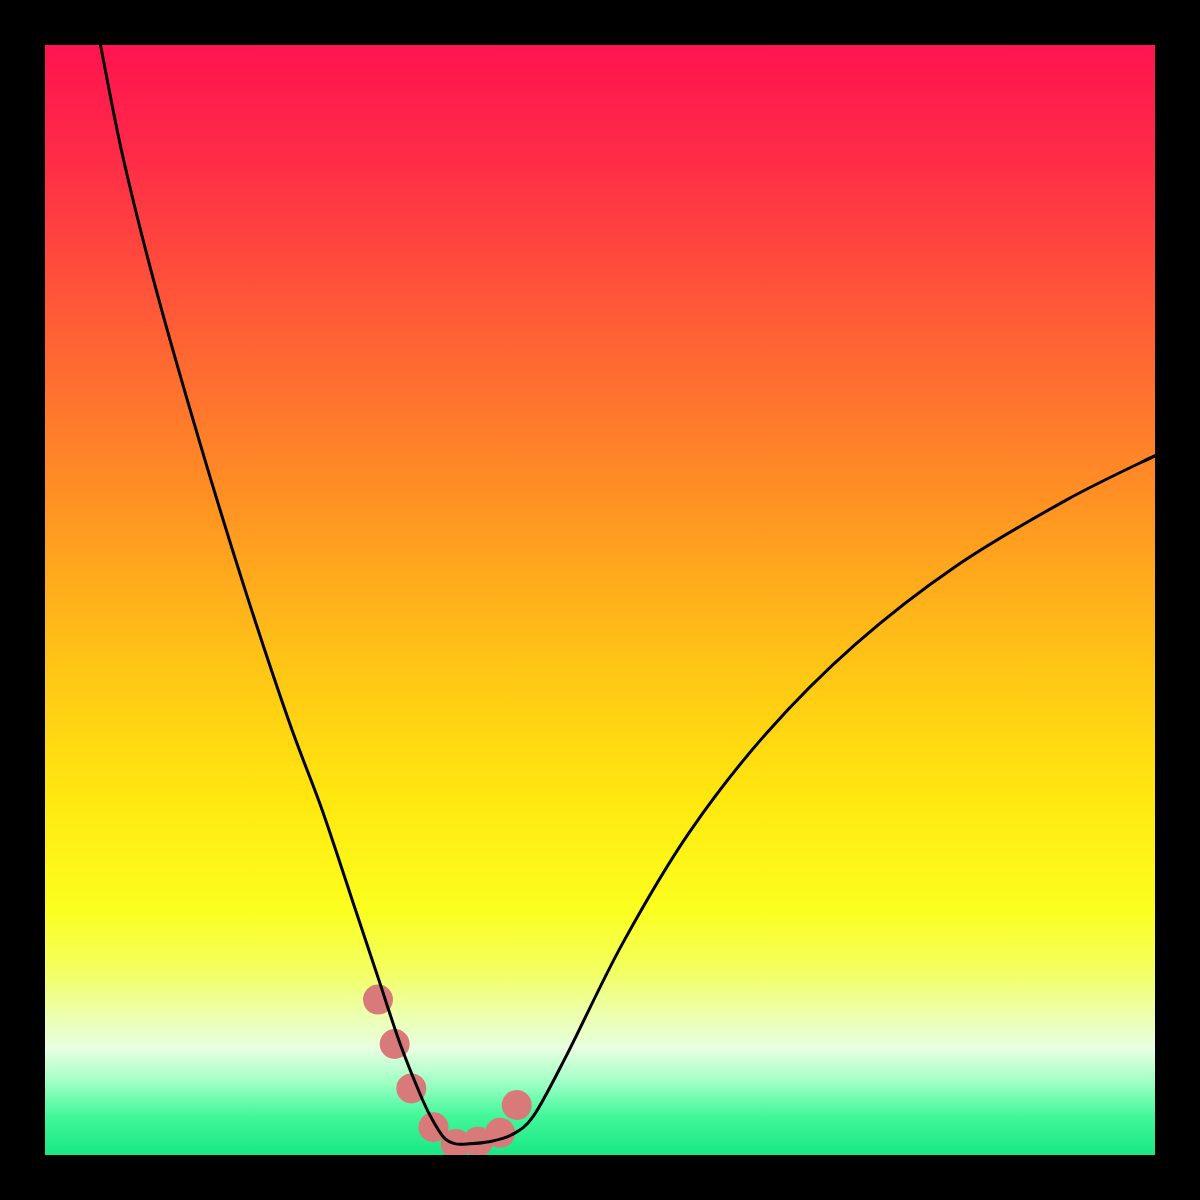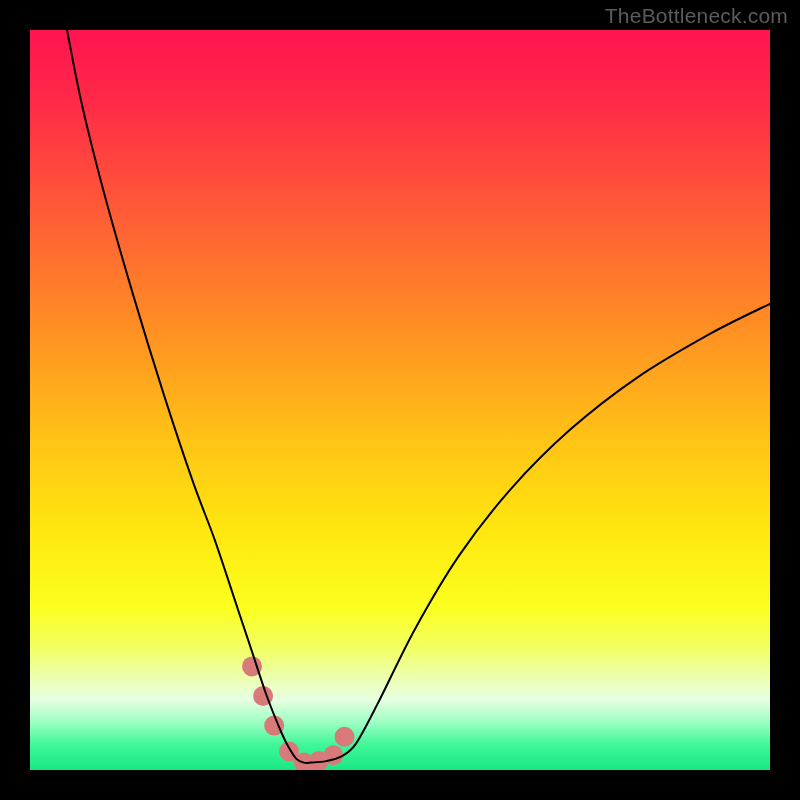--- a/index.html
+++ b/index.html
@@ -37,21 +37,20 @@
   .plot svg {
     display: block;
     width: 740px;
     height: 740px;
   }
 </style>
 </head>
 <body>
 
 <div class="frame">
-  <div class="watermark">TheBottleneck.com</div>
   <div class="plot">
     <svg id="chart-svg" viewBox="0 0 740 740" preserveAspectRatio="none">
       <defs>
         <linearGradient id="bg-grad" x1="0" y1="0" x2="0" y2="1">
             <stop offset="0%" stop-color="#ff1450"></stop>
             <stop offset="10%" stop-color="#ff2b47"></stop>
             <stop offset="25%" stop-color="#ff5d36"></stop>
             <stop offset="40%" stop-color="#ff8e24"></stop>
             <stop offset="55.00000000000001%" stop-color="#ffc216"></stop>
             <stop offset="68%" stop-color="#ffe80f"></stop>

